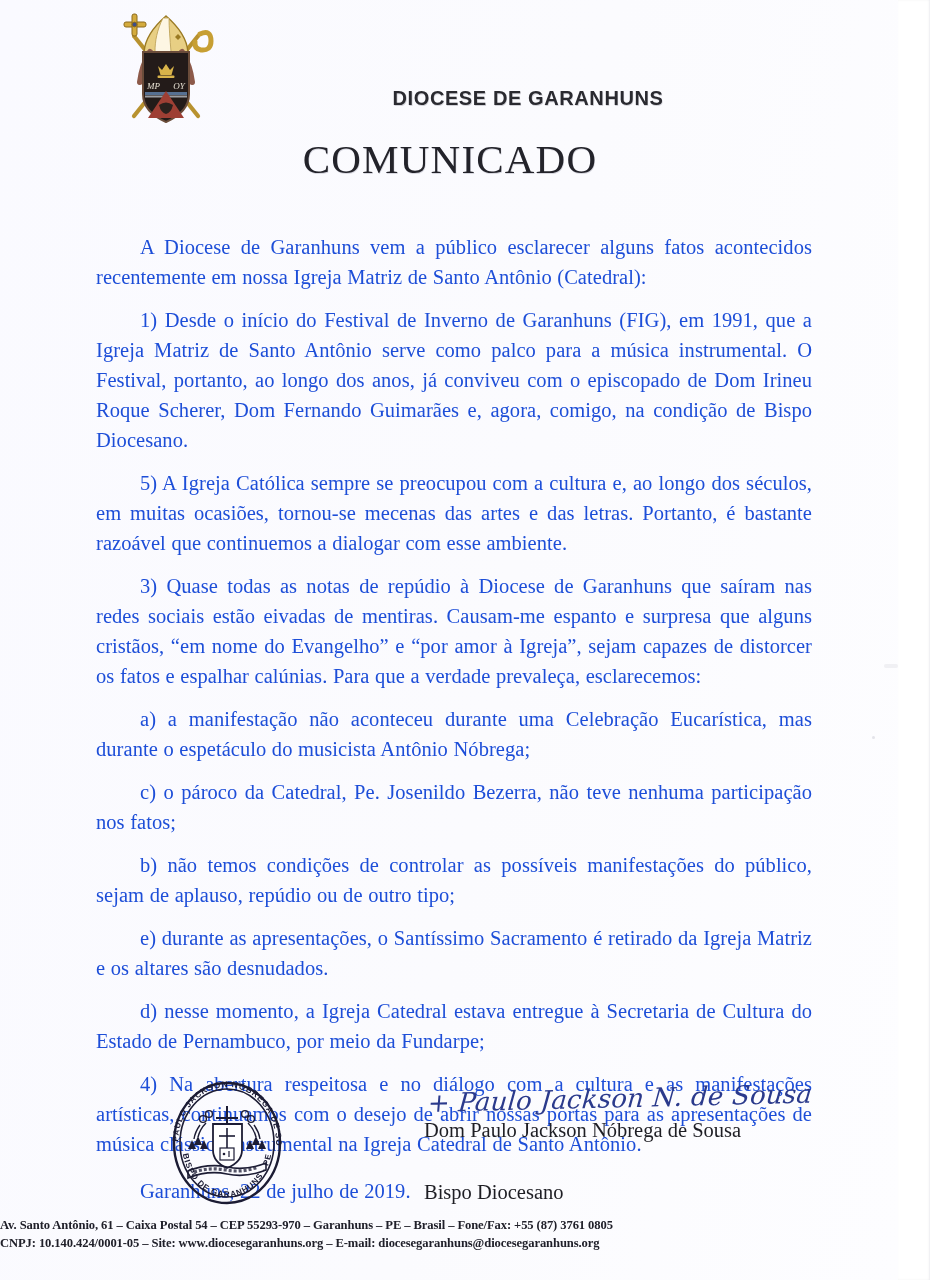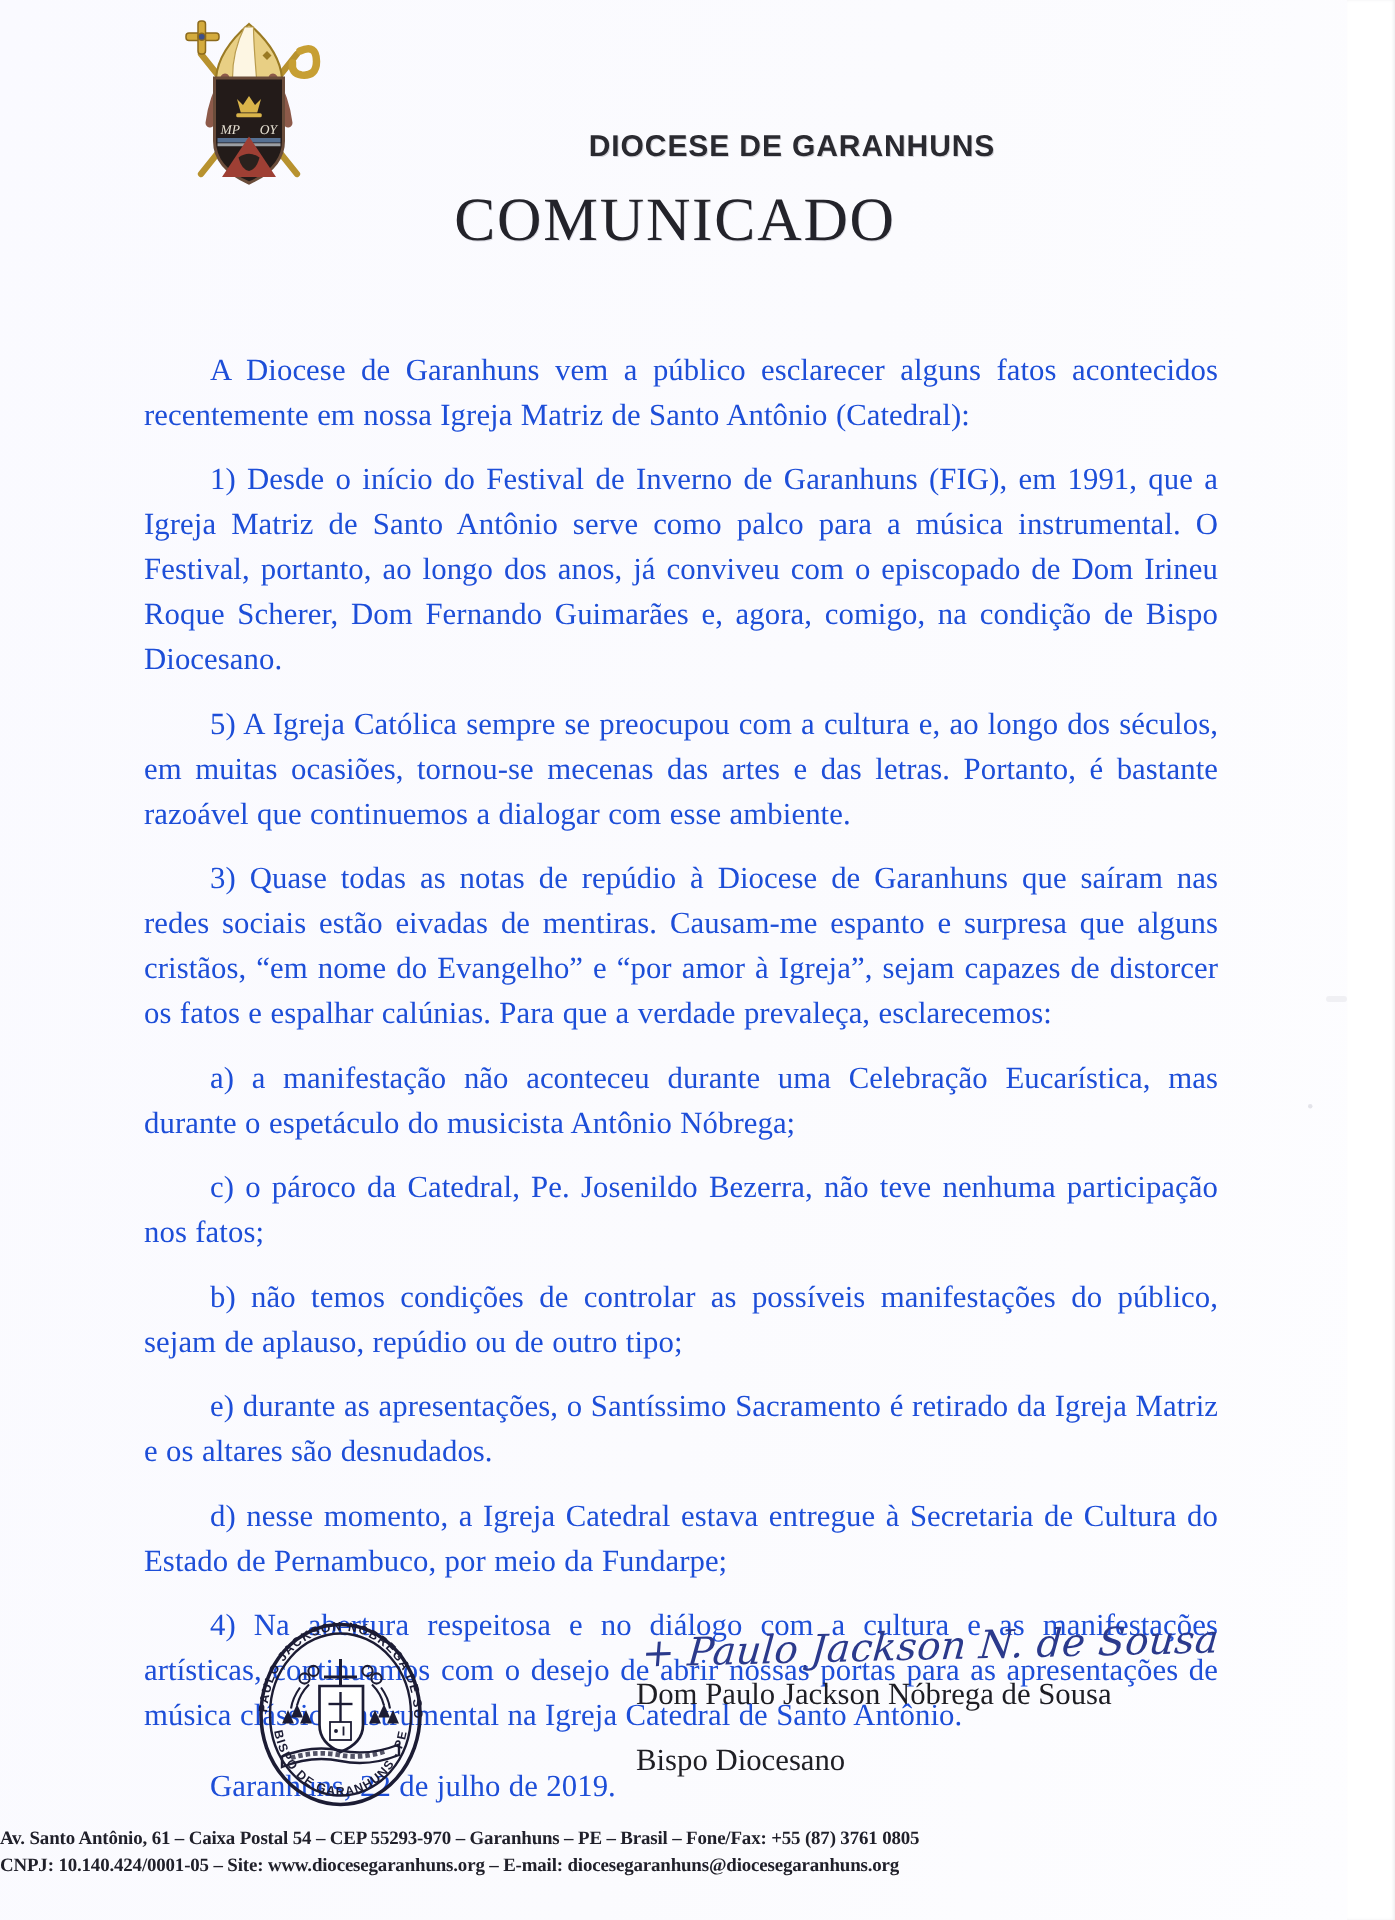--- a/index.html
+++ b/index.html
@@ -70,21 +70,21 @@
     font-size: 20px;
     letter-spacing: 0.6px;
     color: #2a2a30;
     text-shadow: 0.6px 0.6px 0 rgba(160,160,170,.45);
     margin-top: 32px;
   }
 
   .doc-title {
     position: absolute;
     left: 0;
-    top: 122px;
+    top: 135px;
     width: 900px;
     text-align: center;
     font-family: "Liberation Serif", "DejaVu Serif", serif;
     font-size: 41px;
     letter-spacing: 1.2px;
     color: #23232a;
     text-shadow: 0.5px 0.5px 0 rgba(150,150,165,.35);
   }
 
   
@@ -156,21 +156,21 @@
     color: #1e1e24;
     margin-top: -3px;
     position: relative;
     z-index: 1;
   }
 
   .sig-role {
     font-size: 20.5px;
     line-height: 30px;
     color: #1e1e24;
-    margin-top: 14px;
+    margin-top: 32px;
   }
 
   
   .footer {
     position: absolute;
     left: 0;
     top: 1216px;
     width: 900px;
     font-family: "Liberation Serif", "DejaVu Serif", serif;
     font-weight: bold;

